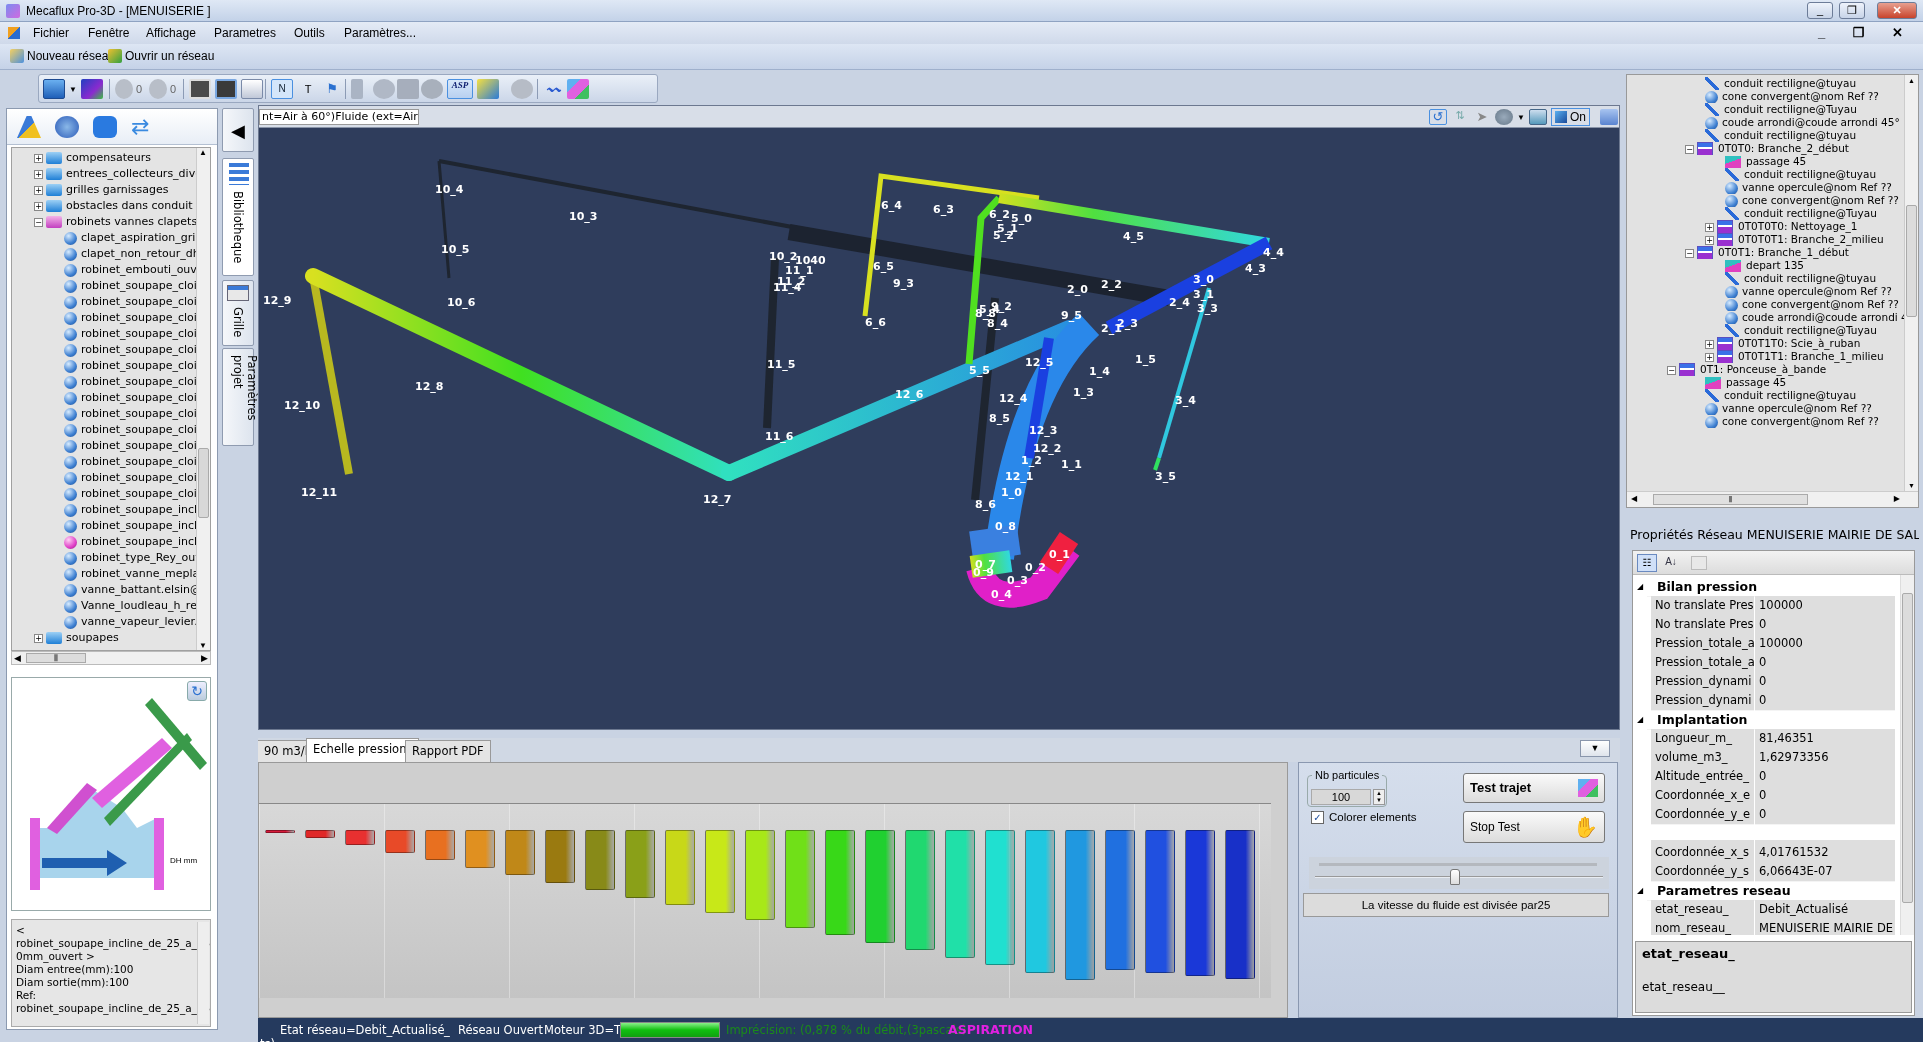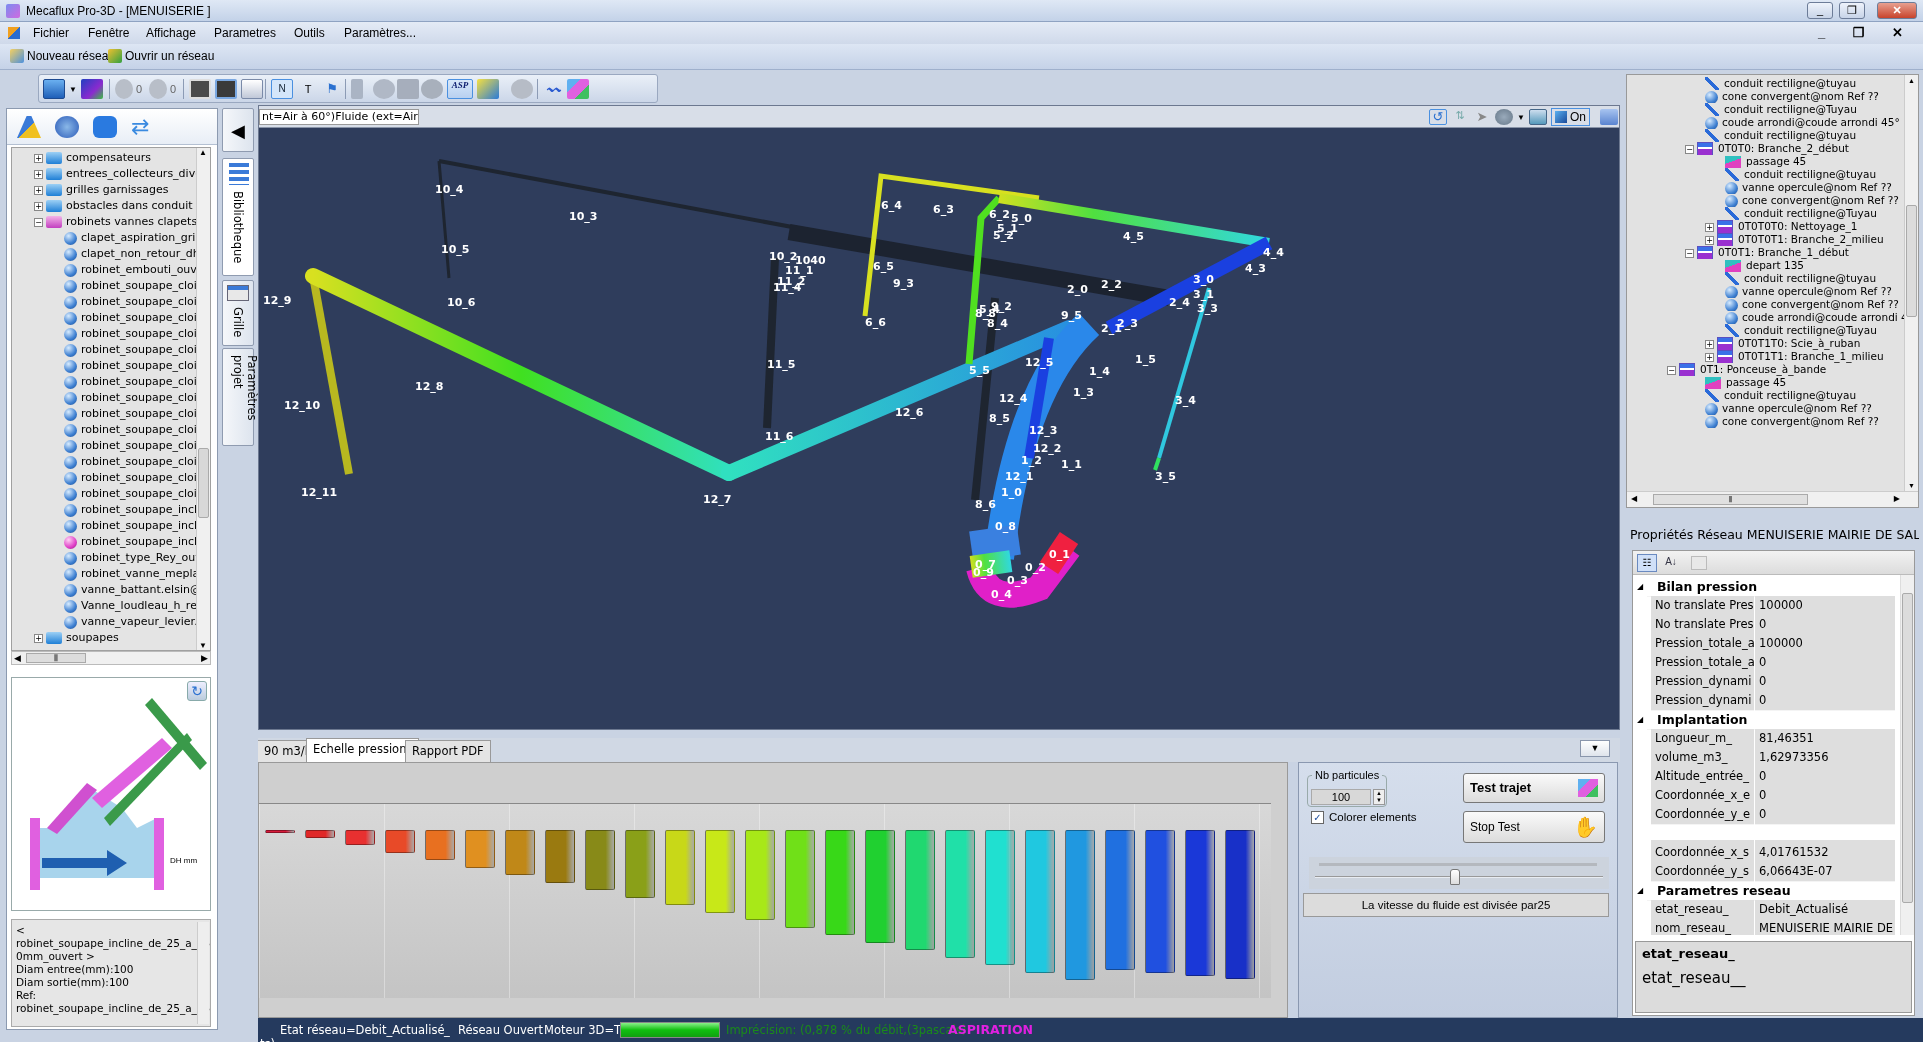--- a/index.html
+++ b/index.html
@@ -300,21 +300,21 @@
         <span class="plabel" style="left: 526px; top: 136px;">11_1</span>
         <span class="plabel" style="left: 518px; top: 147px;">11_2</span>
         <span class="plabel" style="left: 514px; top: 153px;">11_4</span>
         <span class="plabel" style="left: 508px; top: 230px;">11_5</span>
         <span class="plabel" style="left: 506px; top: 302px;">11_6</span>
         <span class="plabel" style="left: 4px; top: 166px;">12_9</span>
         <span class="plabel" style="left: 156px; top: 252px; text-align: right;">12_8</span>
         <span class="plabel" style="left: 25px; top: 271px;">12_10</span>
         <span class="plabel" style="left: 42px; top: 358px;">12_11</span>
         <span class="plabel" style="left: 444px; top: 365px;">12_7</span>
-        <span class="plabel" style="left: 636px; top: 278px;">12_6</span>
+        <span class="plabel" style="left: 636px; top: 260px;">12_6</span>
         <span class="plabel" style="left: 622px; top: 71px;">6_4</span>
         <span class="plabel" style="left: 674px; top: 75px;">6_3</span>
         <span class="plabel" style="left: 730px; top: 80px;">6_2</span>
         <span class="plabel" style="left: 752px; top: 84px;">5_0</span>
         <span class="plabel" style="left: 738px; top: 94px;">5_1</span>
         <span class="plabel" style="left: 734px; top: 101px;">5_2</span>
         <span class="plabel" style="left: 864px; top: 102px;">4_5</span>
         <span class="plabel" style="left: 1004px; top: 118px;">4_4</span>
         <span class="plabel" style="left: 986px; top: 134px;">4_3</span>
         <span class="plabel" style="left: 614px; top: 132px;">6_5</span>
@@ -555,21 +555,21 @@
         <div class="prow" style="top: 344px;">
           <span class="k">nom_reseau_</span>
           <span class="v">MENUISERIE MAIRIE DE</span>
         </div>
       </div>
     <div class="abs" style="right:0;top:24px;width:14px;height:360px;background:#f0f0f0;border-left:1px solid #ddd">
       <div style="position:absolute;left:1px;top:18px;width:11px;height:310px;background:#dcdcdc;border:1px solid #aaa;border-radius:2px"></div>
     </div>
     <div class="abs" style="left:2px;top:390px;width:277px;height:72px;background:#dcdcdc;border:1px solid #999;padding:4px 6px">
       <div style="font-weight:bold;font-size:13px;font-family:'DejaVu Sans',sans-serif">etat_reseau_</div>
-      <div style="font-size:15px;font-family:'DejaVu Sans',sans-serif;margin-top:8px">etat_reseau__</div>
+      <div style="font-size:12px;font-family:'DejaVu Sans',sans-serif;margin-top:19px">etat_reseau__</div>
     </div>
   </div>
 </div>
 
 <div id="statusbar" class="abs">
   <span class="abs" style="left:2px;top:19px">ts)</span>
   <span class="abs" style="left:22px;top:5px">Etat réseau=Debit_Actualisé</span>
   <span class="abs" style="left:186px;top:5px">_</span>
   <span class="abs" style="left:200px;top:5px">Réseau Ouvert</span>
   <span class="abs" style="left:286px;top:5px">Moteur 3D=True</span>

